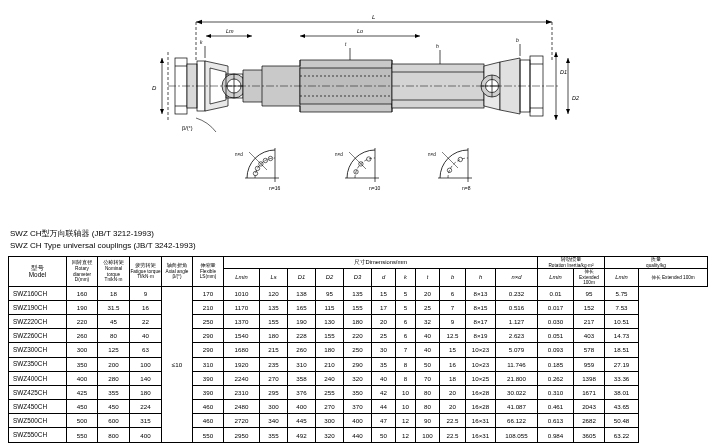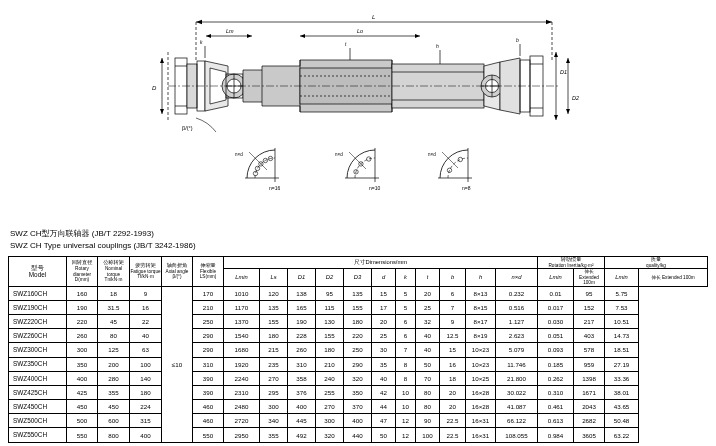--- a/index.html
+++ b/index.html
@@ -176,22 +176,22 @@
           <line x1="-26" y1="-26" x2="-10" y2="-10" stroke-width="0.5"></line>
           <text x="-40" y="-22" font-size="4.5" fill="#000" stroke="none">n×d</text>
           <text x="-6" y="12" font-size="5" fill="#000" stroke="none">n=8</text>
         </g>
 
       </g>
     </svg>
   </div>
 
   <div class="titles">
-    <div>SWZ CH型万向联轴器 (JB/T 2292-1993)</div>
-    <div>SWZ CH Type universal couplings (JB/T 3242-1986)</div>
+    <div>SWZ CH型万向联轴器 (JB/T 3212-1993)</div>
+    <div>SWZ CH Type universal couplings (JB/T 3242-1993)</div>
   </div>
 
   <div class="tablewrap">
     <table>
       <colgroup>
         <col style="width:58px">
           <col style="width:31px">
           <col style="width:32px">
           <col style="width:32px">
         <col style="width:31px">

